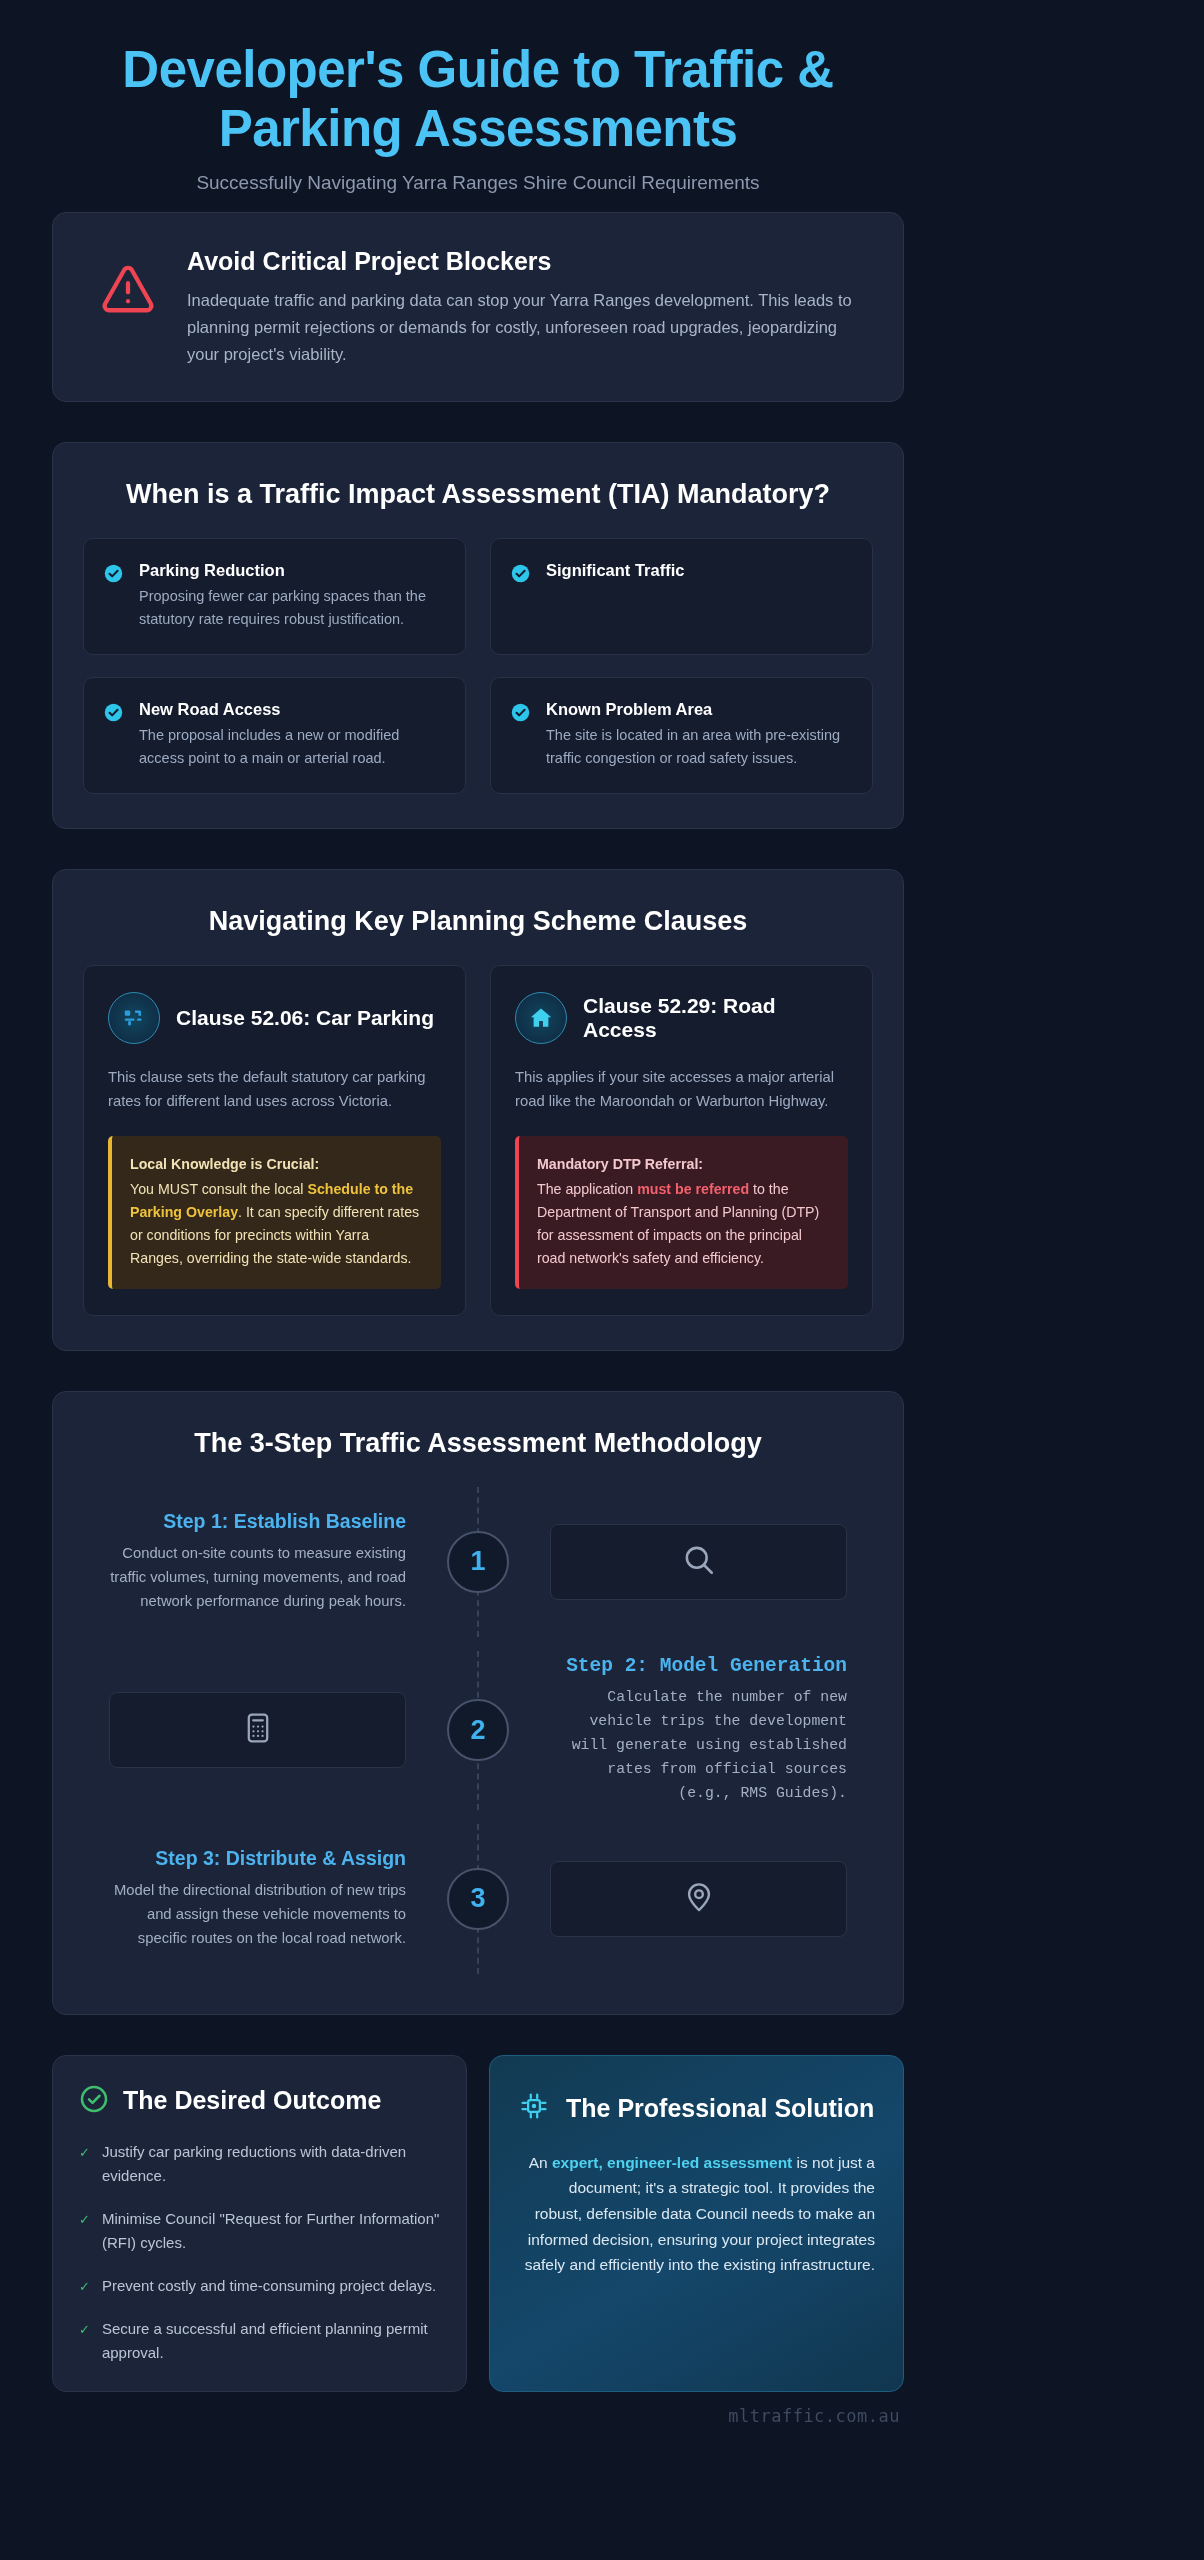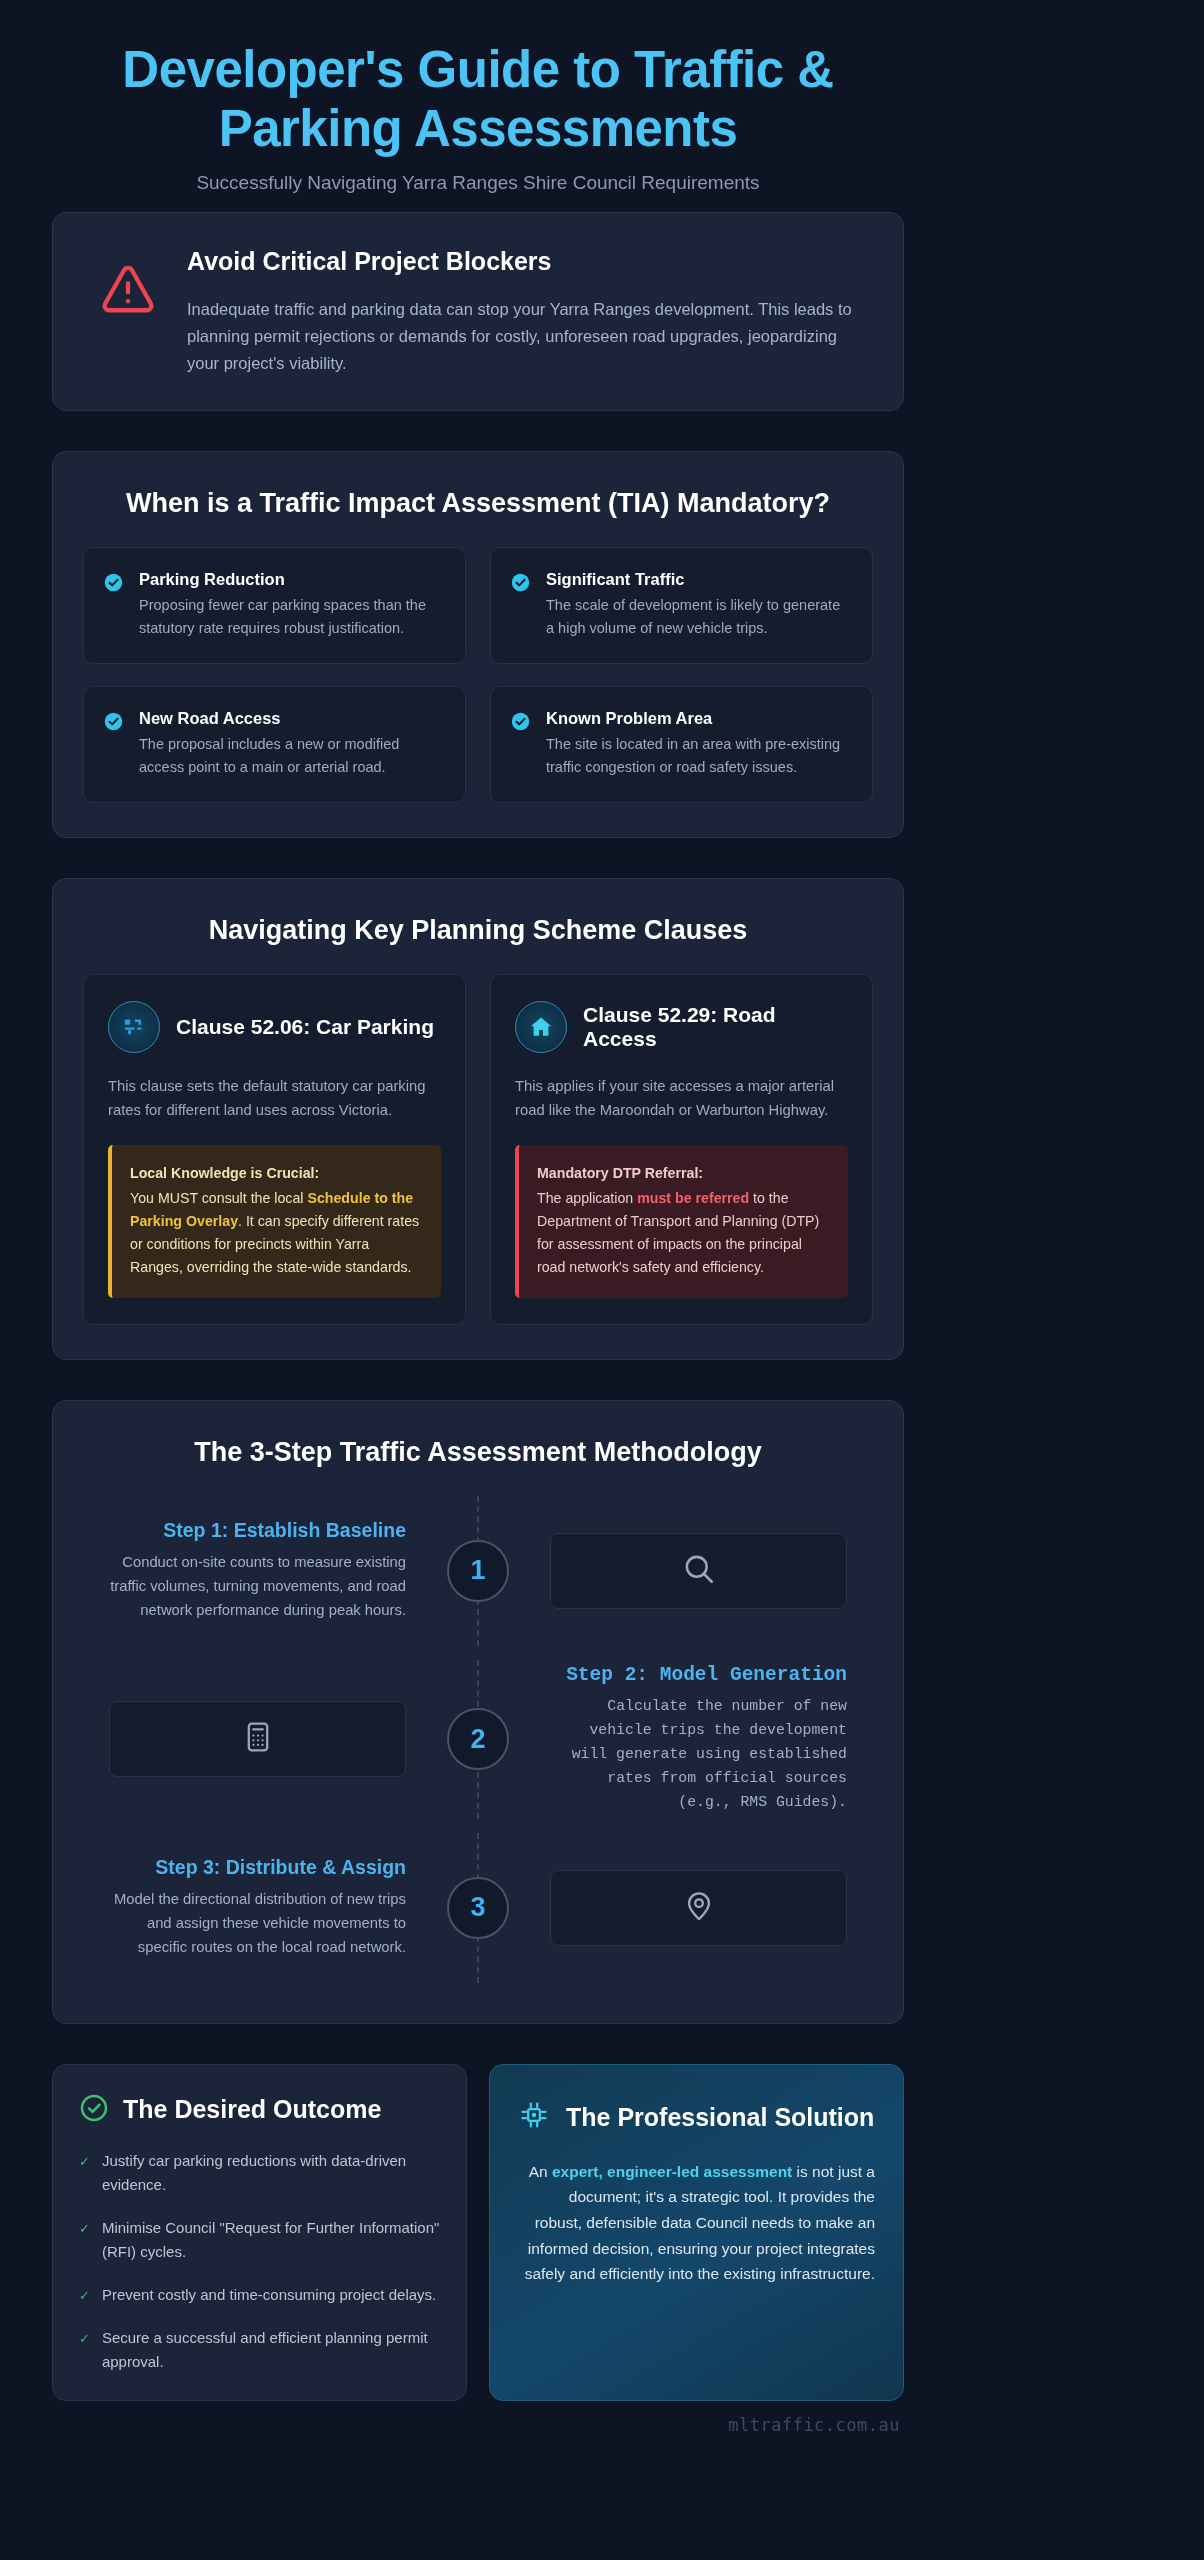--- a/index.html
+++ b/index.html
@@ -52,21 +52,21 @@
     border: 1px solid #2a3449;
     border-radius: 14px;
     margin-bottom: 40px;
   }
   .warn-icon { flex: 0 0 auto; padding-top: 16px; padding-left: 14px; }
   .warn-body { flex: 1 1 auto; }
   .warn-title {
     font-size: 25px;
     font-weight: bold;
     color: #ffffff;
-    margin-bottom: 20px;
+    margin-bottom: 11px;
   }
   .warn-text {
     font-size: 16.5px;
     line-height: 1.62;
     color: #a8b4c8;
   }
 
   
   .sec-head {
     text-align: center;
@@ -319,21 +319,20 @@
 
         <div class="tia-card">
           <span class="tia-check">
             <svg width="19" height="19" viewBox="0 0 24 24">
                 <circle cx="12" cy="12" r="11" fill="#2ec5ea"></circle>
                 <path d="M7 12.3l3.3 3.3L17.2 8.6" fill="none" stroke="#141c2e" stroke-width="2.6" stroke-linecap="round" stroke-linejoin="round"></path>
               </svg>
           </span>
           <div>
             <div class="tia-title">Significant Traffic</div>
-            <div class="tia-desc">The scale of development is likely to generate a high volume of new vehicle trips.</div>
           </div>
         </div>
 
         <div class="tia-card">
           <span class="tia-check">
             <svg width="19" height="19" viewBox="0 0 24 24">
                 <circle cx="12" cy="12" r="11" fill="#2ec5ea"></circle>
                 <path d="M7 12.3l3.3 3.3L17.2 8.6" fill="none" stroke="#141c2e" stroke-width="2.6" stroke-linecap="round" stroke-linejoin="round"></path>
               </svg>
           </span>

